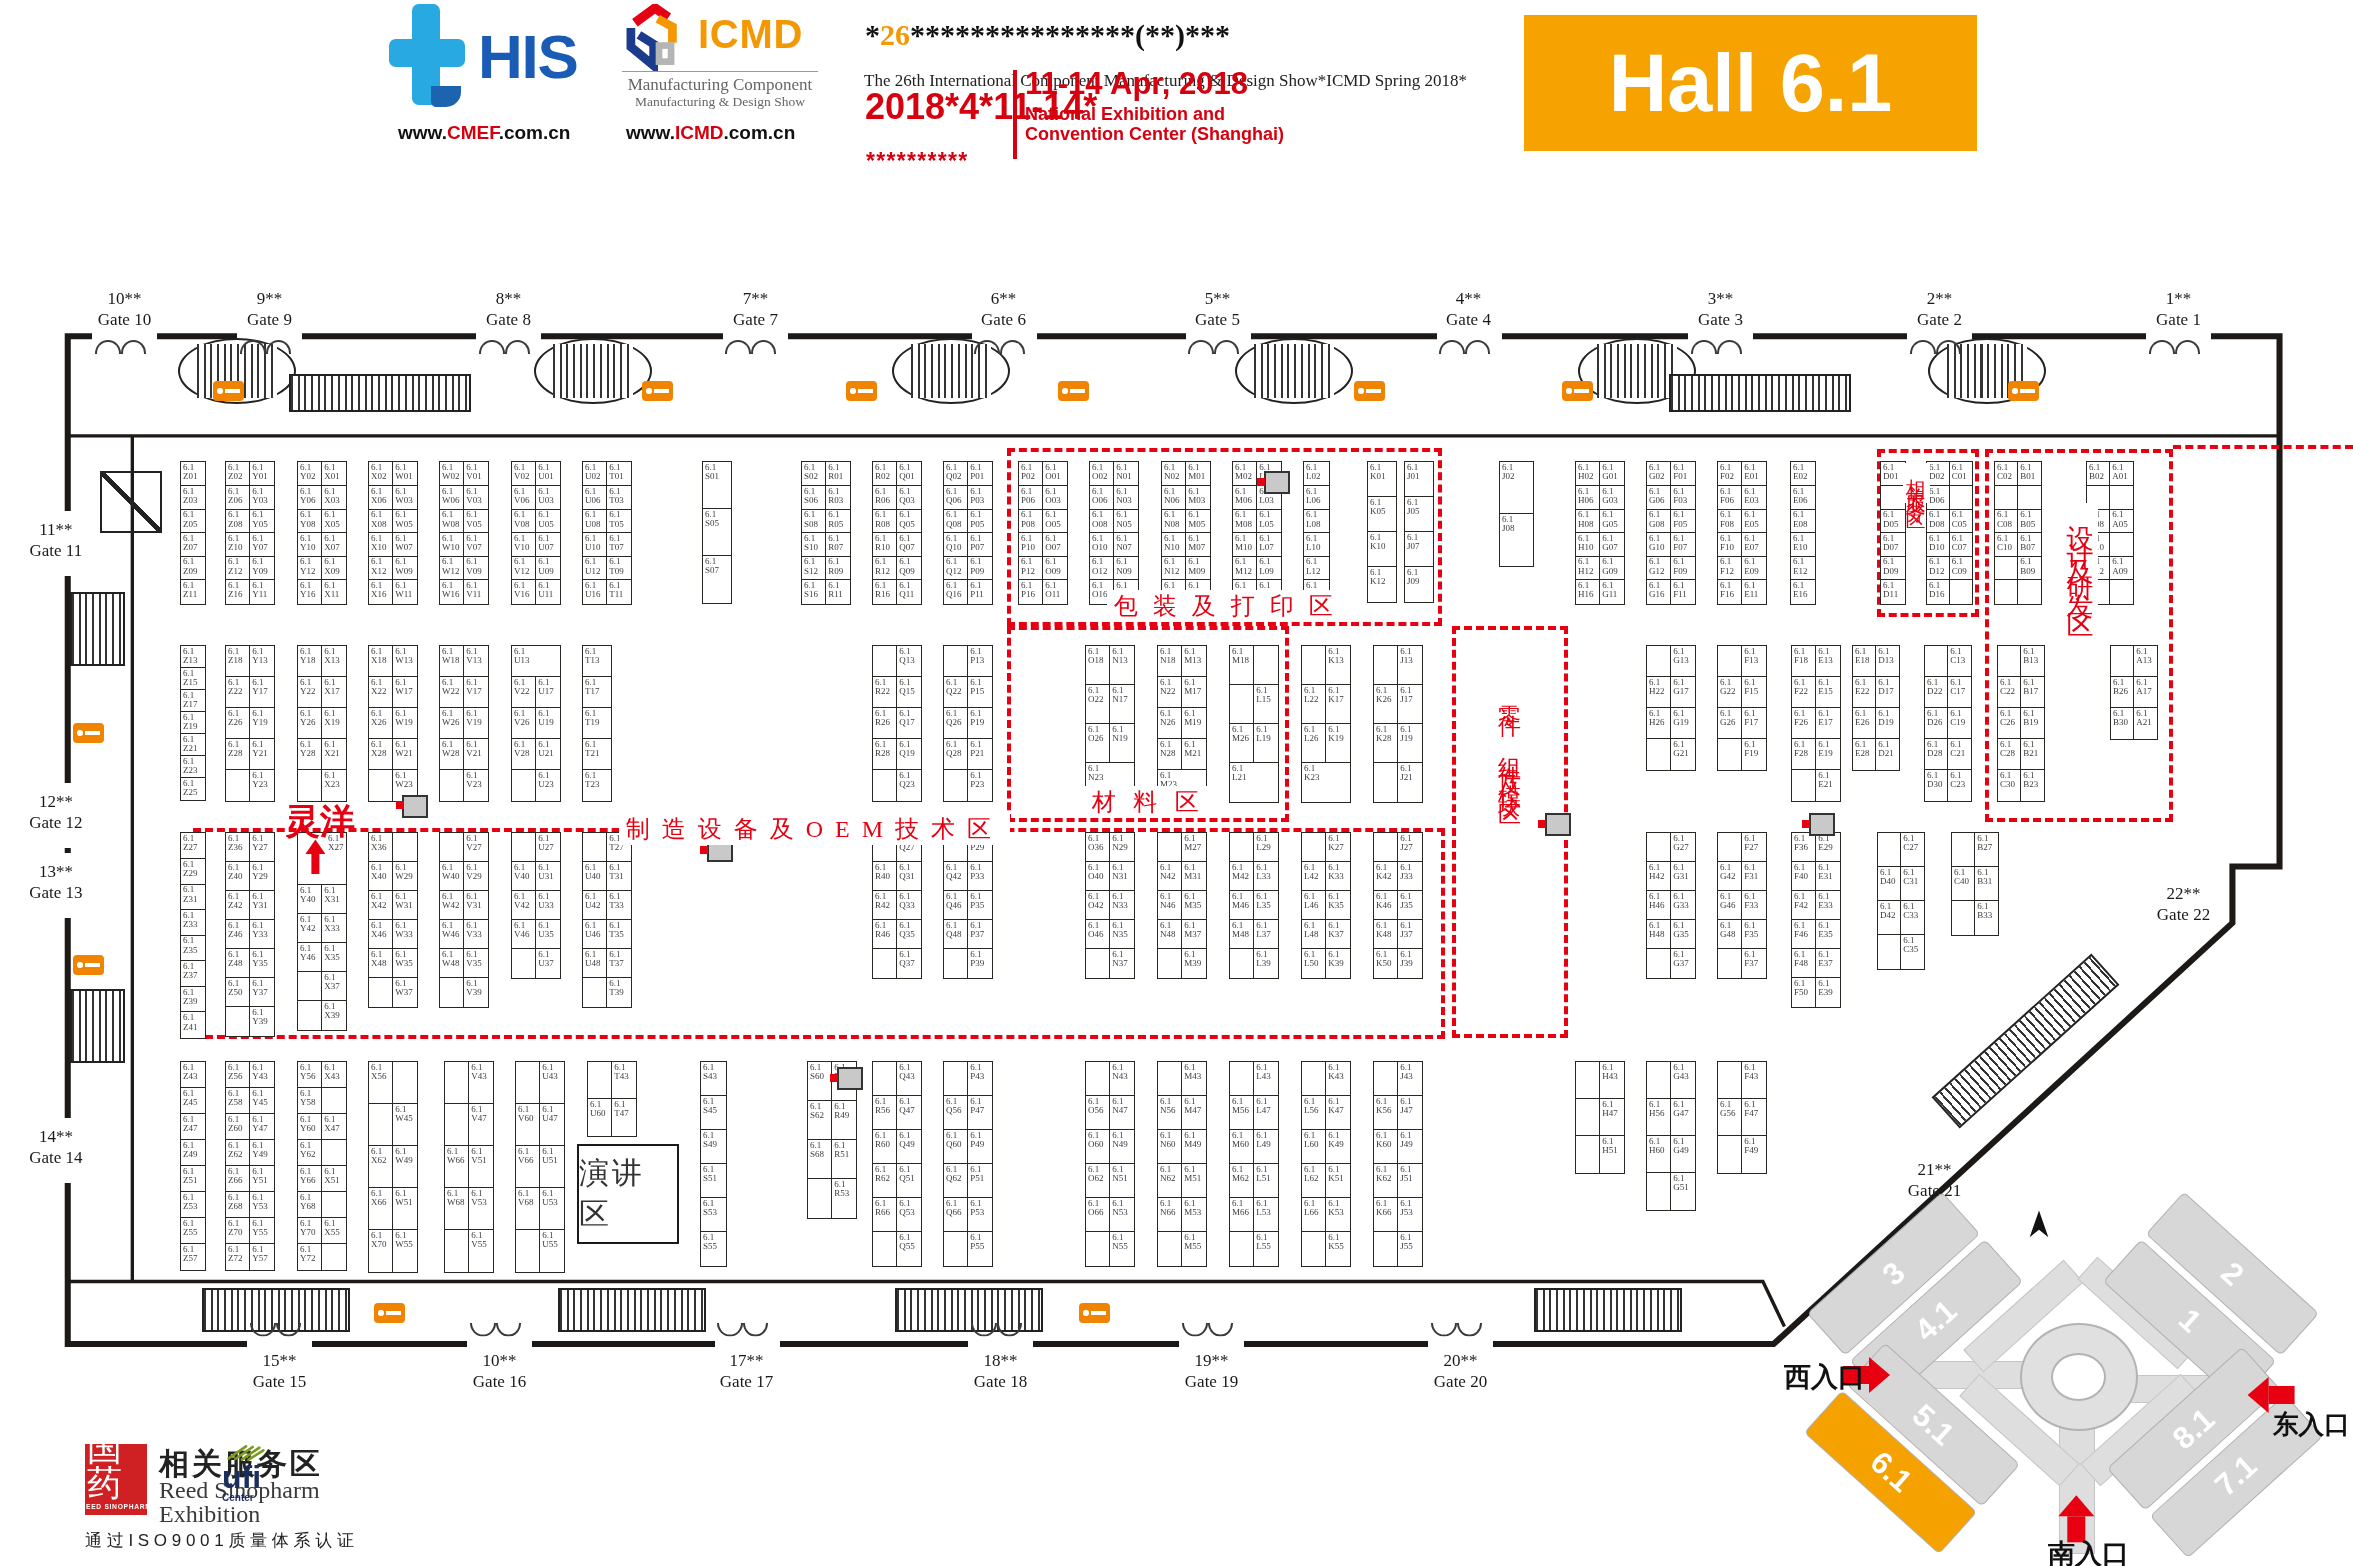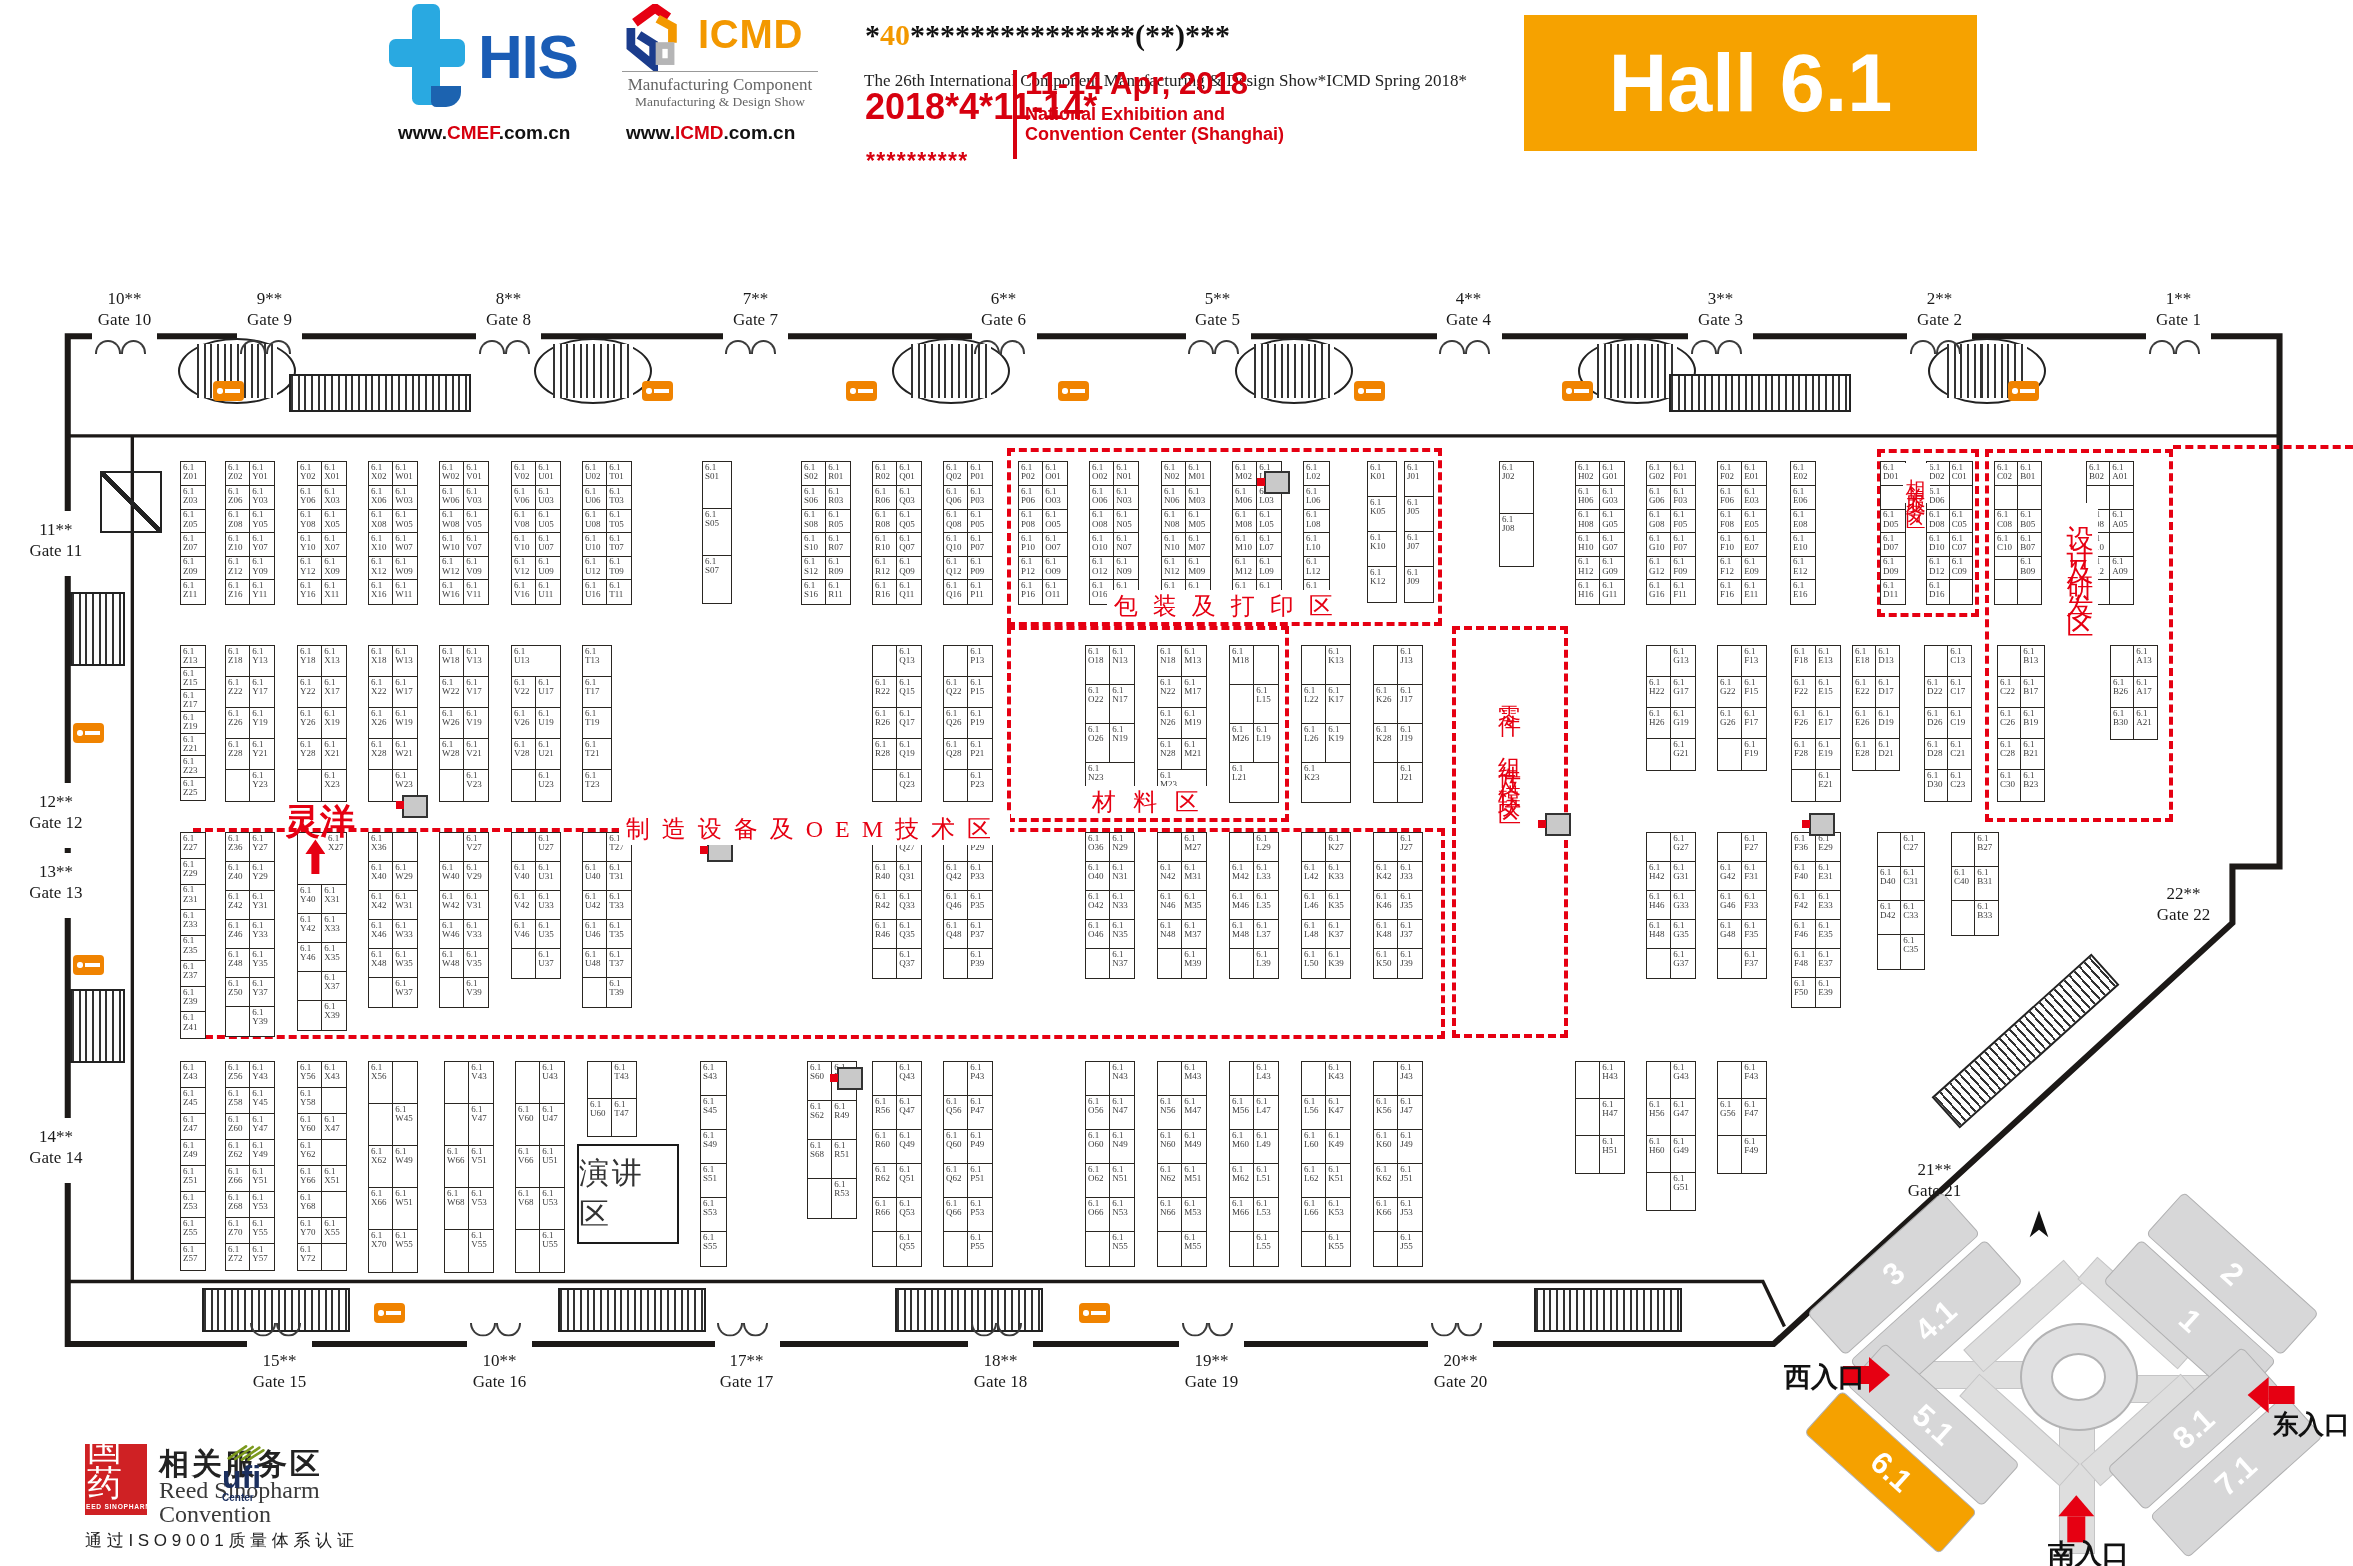--- a/index.html
+++ b/index.html
@@ -105,21 +105,21 @@
   <div class="abs icmd-word" style="left:79px;top:12px;">ICMD</div>
   <div class="abs" style="left:2.7px;top:71px;width:196px;height:1.3px;background:#999;"></div>
   <div class="abs icmd-sub" style="left:0;top:75px;width:202px;font-size:17px;">Manufacturing Component</div>
   <div class="abs icmd-sub" style="left:0;top:94px;width:202px;font-size:13.5px;">Manufacturing &amp; Design Show</div>
 </div>
 <div class="abs hdr-url" style="left:626px;top:122px;">
   <span>www.</span><span class="red">ICMD</span><span>.com.cn</span>
 </div>
 
 <div class="abs stars" style="left:865px;top:17.5px;">
-  <span>*</span><span class="num">40</span><span>***************(**)***</span>
+  <span>*</span><span class="num">26</span><span>***************(**)***</span>
 </div>
 <div class="abs subtitle" style="left:864px;top:71px;">The 26th International Component Manufacturing &amp; Design Show*ICMD Spring 2018*</div>
 <div class="abs date-cn" style="left:865px;top:86px;">2018*4*11-14*</div>
 <div class="abs date-stars" style="left:866px;top:148px;">**********</div>
 <div class="abs vdiv" style="left:1013px;top:70px;height:89px;"></div>
 <div class="abs date-en" style="left:1025px;top:66px;">11-14 Apr, 2018</div>
 <div class="abs venue" style="left:1025px;top:104px;">National Exhibition and</div>
 <div class="abs venue" style="left:1025px;top:124px;">Convention Center (Shanghai)</div>
 <div class="abs hall-badge" style="left:1524px;top:15px;width:453px;height:136px;">Hall 6.1</div>
 
@@ -3008,21 +3008,21 @@
   <div class="mlabel" style="left:489px;top:170px;font-size:25.6px;">东入口</div>
   <div class="mlabel" style="left:264px;top:299px;">南入口</div>
 </div>
 
 <div class="abs seal" style="left:85px;top:1444px;width:62px;height:71px;">
   <div class="glyph">国药</div>
   <div class="en">REED SINOPHARM</div>
 </div>
 <div class="abs f-cn" style="left:159px;top:1444px;">相关服务区</div>
 <div class="abs f-en" style="left:159px;top:1478px;">Reed Sinopharm</div>
-<div class="abs f-en" style="left:159px;top:1502px;">Convention</div>
+<div class="abs f-en" style="left:159px;top:1502px;">Exhibition</div>
 <div class="abs" style="left:222px;top:1441px;width:61px;height:74px;">
   <svg width="40" height="20" viewBox="0 0 60 30" style="margin-left:4px;">
     <path d="M4,26 L30,8 M14,27 L40,9 M24,28 L50,10 M34,28 L56,14" stroke="#7C9A1E" stroke-width="4" fill="none" stroke-linecap="round"></path>
   </svg>
   <div class="ufi-word">ufi</div>
   <div class="ufi-mem">Center</div>
 </div>
 <div class="abs iso" style="left:85px;top:1529px;">通过ISO9001质量体系认证</div>
 
 

